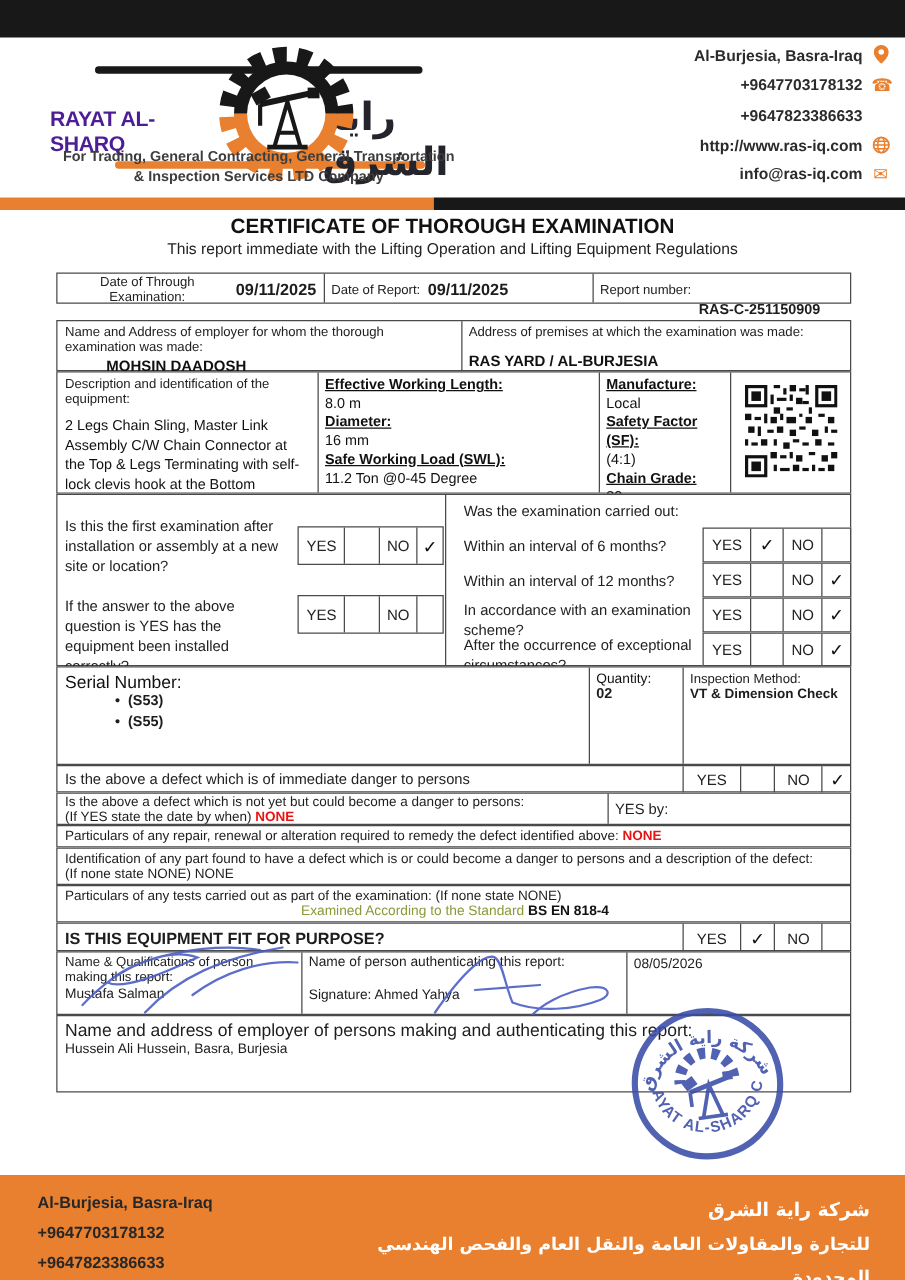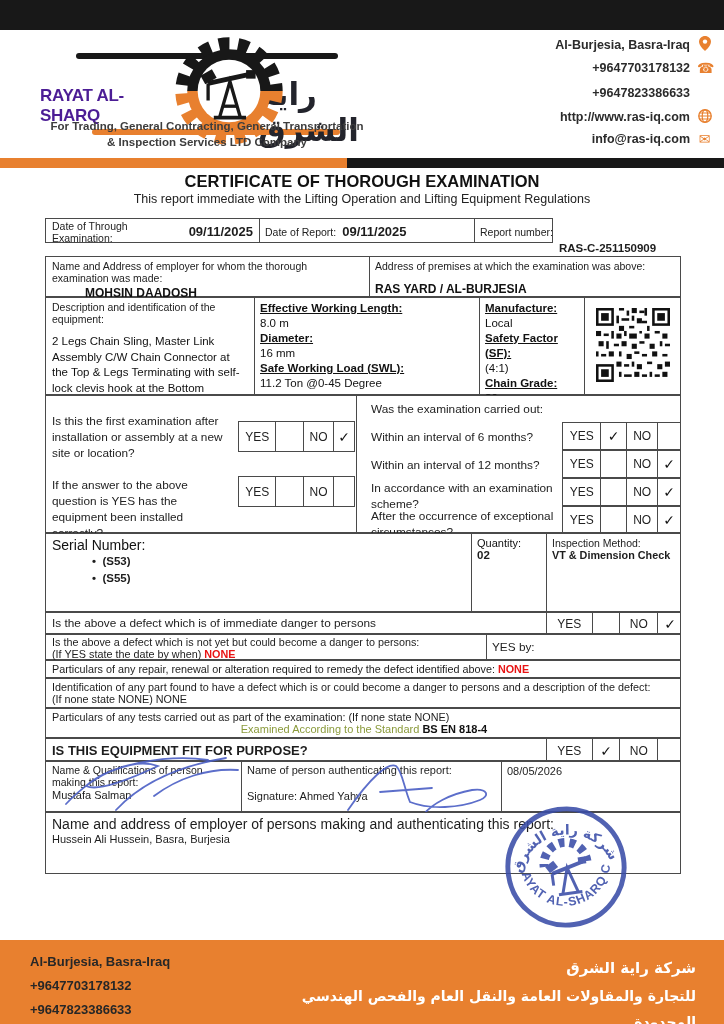--- a/index.html
+++ b/index.html
@@ -113,21 +113,21 @@
     <span class="contact-txt">info@ras-iq.com</span>
     <span class="cicon">✉</span>
   </div>
 
   <div class="abs divider-orange"></div>
   <div class="abs divider-black"></div>
 
   <div class="abs title">CERTIFICATE OF THOROUGH EXAMINATION</div>
   <div class="abs subtitle">This report immediate with the Lifting Operation and Lifting Equipment Regulations</div>
 
-  <div class="box" style="left:45px;top:218px;width:508px;height:25px;">
+  <div class="box" style="left:45px;top:218px;width:636px;height:25px;text-align:center;">
     <div class="vline" style="left:213px;"></div>
     <div class="vline" style="left:428px;"></div>
     <div class="cell" style="left:0;top:0;width:213px;height:25px;display:flex;align-items:center;gap:5px;">
       <span class="lbl">Date of Through Examination:</span>
       <span class="big" style="font-weight:bold;">09/11/2025</span>
     </div>
     <div class="cell" style="left:213px;top:0;width:215px;height:25px;display:flex;align-items:center;gap:6px;">
       <span class="lbl">Date of Report:</span>
       <span class="big" style="font-weight:bold;">09/11/2025</span>
     </div>
@@ -137,21 +137,21 @@
     </div>
   </div>
 
   <div class="box" style="left:45px;top:256px;width:636px;height:41px;">
     <div class="vline" style="left:323px;"></div>
     <div class="cell" style="left:0;top:0;width:323px;height:41px;">
       <div class="lbl" style="width:290px;">Name and Address of employer for whom the thorough examination was made:</div>
       <div class="val" style="margin-top:2px;padding-left:33px;">MOHSIN DAADOSH</div>
     </div>
     <div class="cell" style="left:323px;top:0;width:313px;height:41px;">
-      <div class="lbl">Address of premises at which the examination was above:</div>
+      <div class="lbl">Address of premises at which the examination was made:</div>
       <div class="val" style="margin-top:10px;">RAS YARD / AL-BURJESIA</div>
     </div>
   </div>
 
   <div class="box" style="left:45px;top:297px;width:636px;height:98px;">
     <div class="vline" style="left:208px;"></div>
     <div class="vline" style="left:433px;"></div>
     <div class="vline" style="left:538px;"></div>
     <div class="cell" style="left:0;top:0;width:208px;height:98px;">
       <div class="lbl">Description and identification of the equipment:</div>

